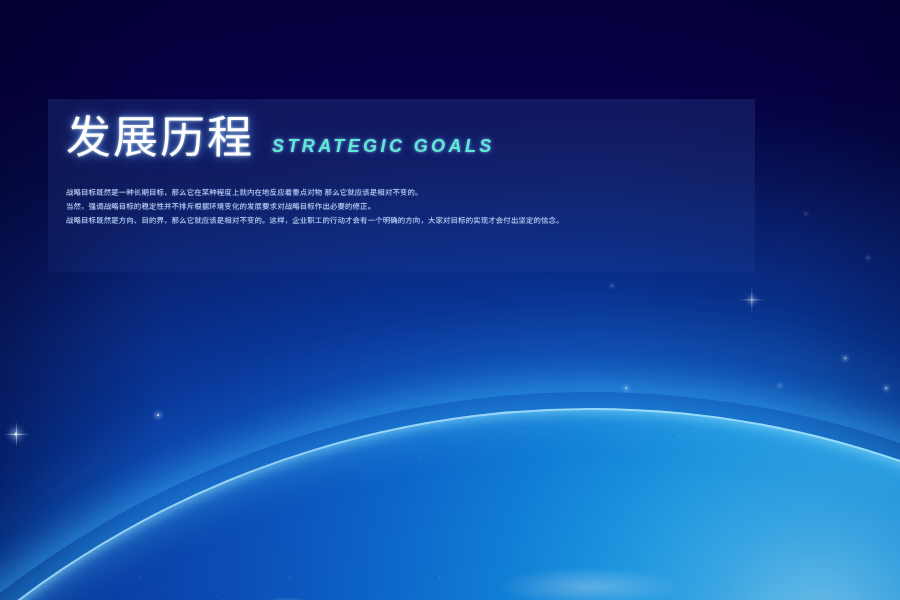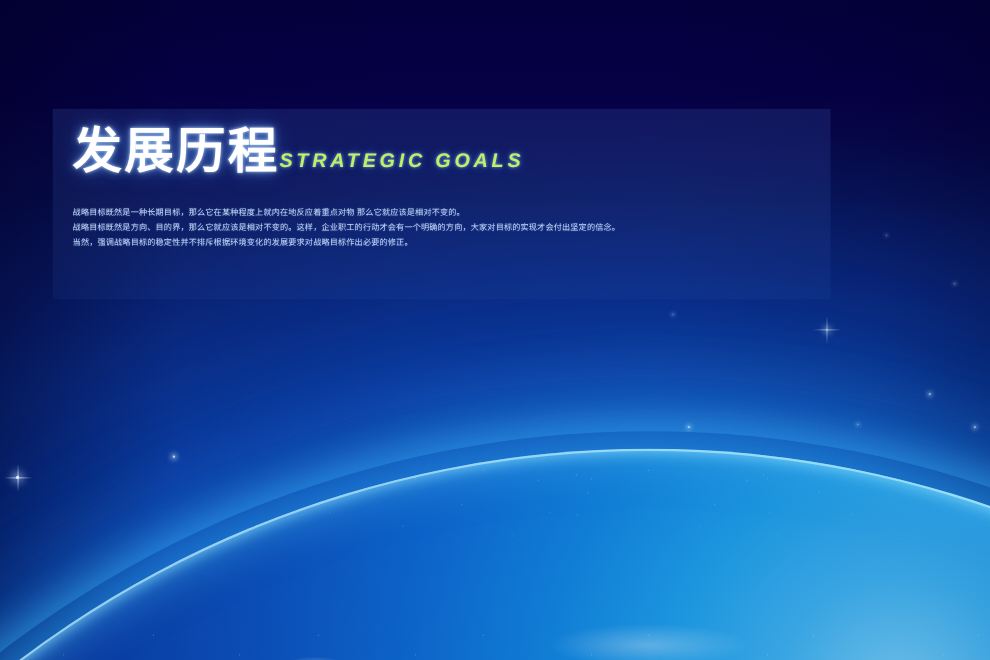--- a/index.html
+++ b/index.html
@@ -221,40 +221,40 @@
   .headline {
     position: absolute;
     left: 66px;
     top: 116px;
     display: flex;
     align-items: baseline;
     white-space: nowrap;
   }
   .headline-cn {
     font-family: "Liberation Serif", "DejaVu Serif", serif;
-    font-weight: 700;
+    font-weight: 400;
     font-size: 45px;
     line-height: 1;
     letter-spacing: 2px;
     color: #ffffff;
     text-shadow:
       0 0 3px rgba(200,225,255,0.95),
       0 0 9px rgba(120,180,255,0.70),
       0 0 20px rgba(70,140,255,0.45),
       0 1px 2px rgba(0,0,30,0.55);
   }
   .headline-en {
     font-family: "Liberation Sans", sans-serif;
     font-style: italic;
     font-weight: 700;
     font-size: 18px;
     line-height: 1;
     letter-spacing: 3.4px;
-    color: #bef264;
-    margin-left: 0;
+    color: #5eead4;
+    margin-left: 18px;
     position: relative;
     top: -1px;
     text-shadow:
       0 0 3px rgba(150,195,255,0.75),
       0 0 9px rgba(80,150,250,0.45);
   }
 
   
   .body-copy {
     position: absolute;
@@ -305,17 +305,17 @@
 
   <div class="panel"></div>
 
   <div class="headline">
     <span class="headline-cn">发展历程</span>
     <span class="headline-en">STRATEGIC GOALS</span>
   </div>
 
   <div class="body-copy">
     <div class="body-line">战略目标既然是一种长期目标，那么它在某种程度上就内在地反应着重点对物 那么它就应该是相对不变的。</div>
+    <div class="body-line">当然，强调战略目标的稳定性并不排斥根据环境变化的发展要求对战略目标作出必要的修正。</div>
     <div class="body-line">战略目标既然是方向、目的界，那么它就应该是相对不变的。这样，企业职工的行动才会有一个明确的方向，大家对目标的实现才会付出坚定的信念。</div>
-    <div class="body-line">当然，强调战略目标的稳定性并不排斥根据环境变化的发展要求对战略目标作出必要的修正。</div>
   </div>
 
 </div>
 
 </body></html>

